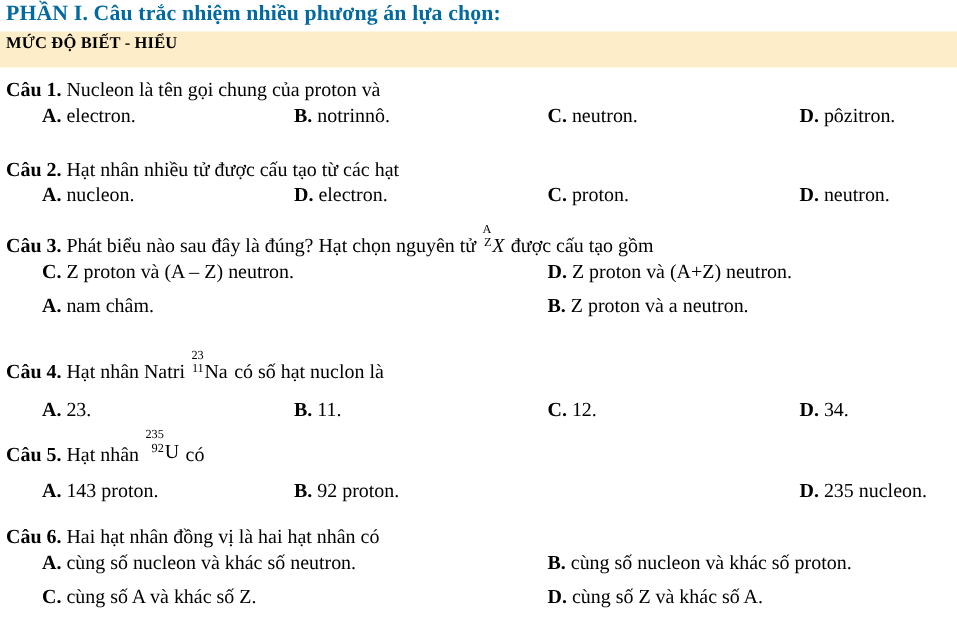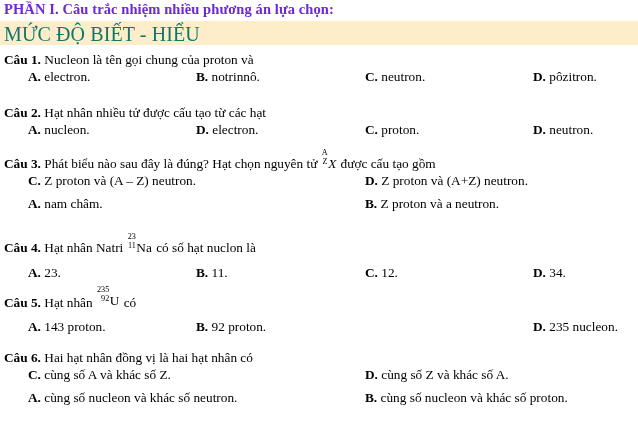--- a/index.html
+++ b/index.html
@@ -21,41 +21,41 @@
     position: relative;
   }
 
   
   .part-heading {
     position: absolute;
     left: 4px;
     top: 1px;
     font-size: 14.5px;
     font-weight: bold;
-    color: #6d28d9;
+    color: #0369a1;
     letter-spacing: 0.1px;
     white-space: nowrap;
   }
 
   
   .level-band {
     position: absolute;
     left: 0;
     top: 21px;
     width: 638px;
     height: 24px;
     background: #fdeec9;
   }
   .level-label {
     position: absolute;
     left: 4px;
     top: 23px;
-    font-size: 20px;
-    font-weight: normal;
-    color: #0f766e;
+    font-size: 11px;
+    font-weight: bold;
+    color: #000000;
     letter-spacing: 0.1px;
     white-space: nowrap;
   }
 
   
   .question {
     position: absolute;
     left: 4px;
     width: 630px;
   }
@@ -282,33 +282,33 @@
     </div>
   </div>
 
   <div class="question" style="top:349px;">
     <div class="q-stem">
       <span class="q-num">Câu 6.</span>
       <span class="q-text">Hai hạt nhân đồng vị là hai hạt nhân có</span>
     </div>
     <div class="ans-row">
       <span class="opt col2-l">
+        <span class="opt-letter">A.</span>
+        <span class="opt-text">cùng số nucleon và khác số neutron.</span>
+      </span>
+      <span class="opt col2-r">
+        <span class="opt-letter">B.</span>
+        <span class="opt-text">cùng số nucleon và khác số proton.</span>
+      </span>
+    </div>
+    <div class="ans-row">
+      <span class="opt col2-l">
         <span class="opt-letter">C.</span>
         <span class="opt-text">cùng số A và khác số Z.</span>
       </span>
       <span class="opt col2-r">
         <span class="opt-letter">D.</span>
         <span class="opt-text">cùng số Z và khác số A.</span>
       </span>
     </div>
-    <div class="ans-row">
-      <span class="opt col2-l">
-        <span class="opt-letter">A.</span>
-        <span class="opt-text">cùng số nucleon và khác số neutron.</span>
-      </span>
-      <span class="opt col2-r">
-        <span class="opt-letter">B.</span>
-        <span class="opt-text">cùng số nucleon và khác số proton.</span>
-      </span>
-    </div>
   </div>
 
 </div>
 
 </body></html>

